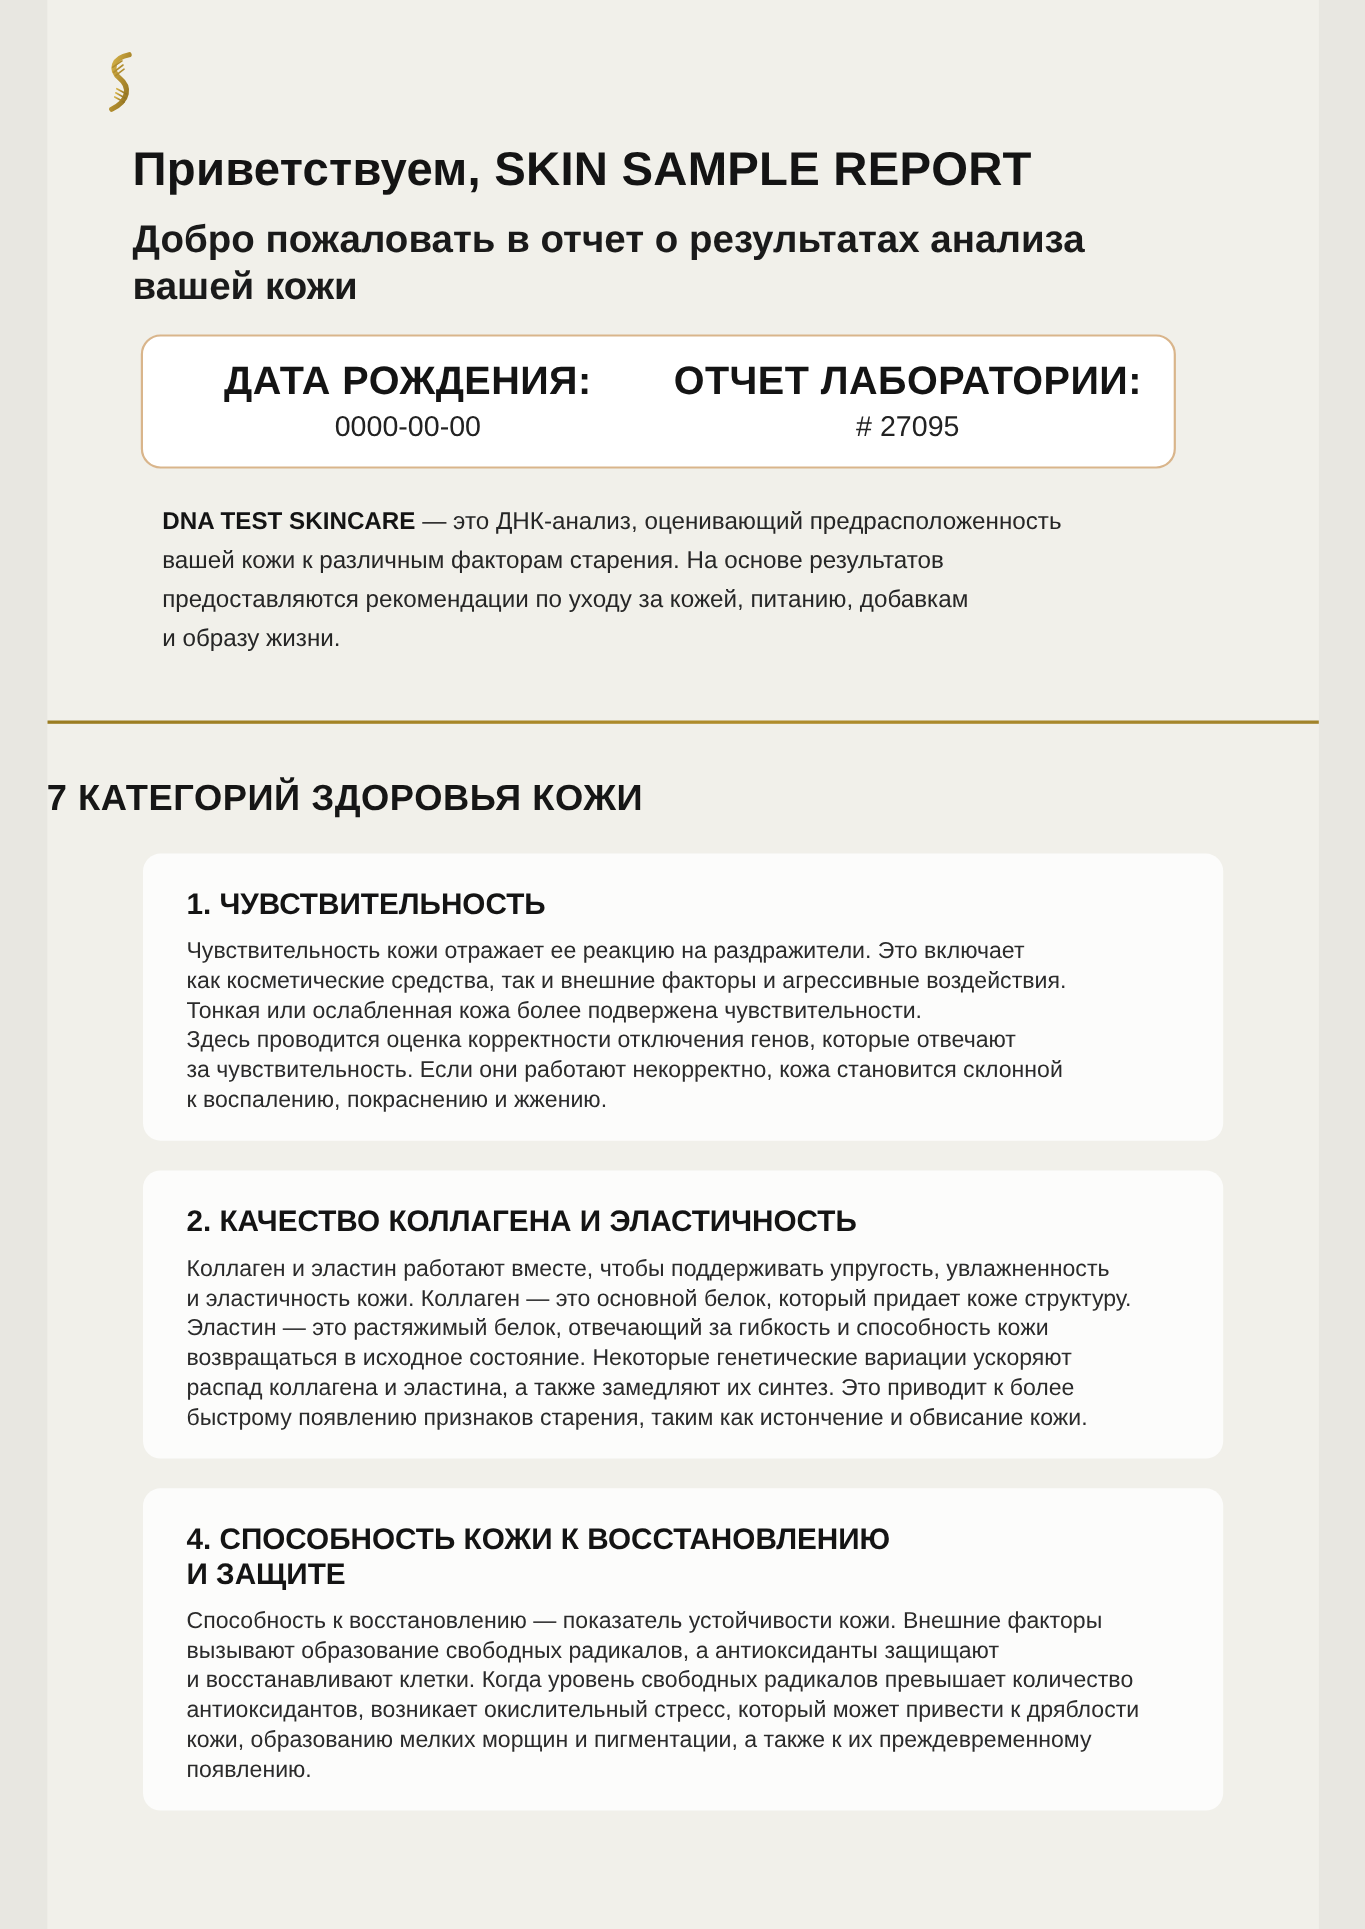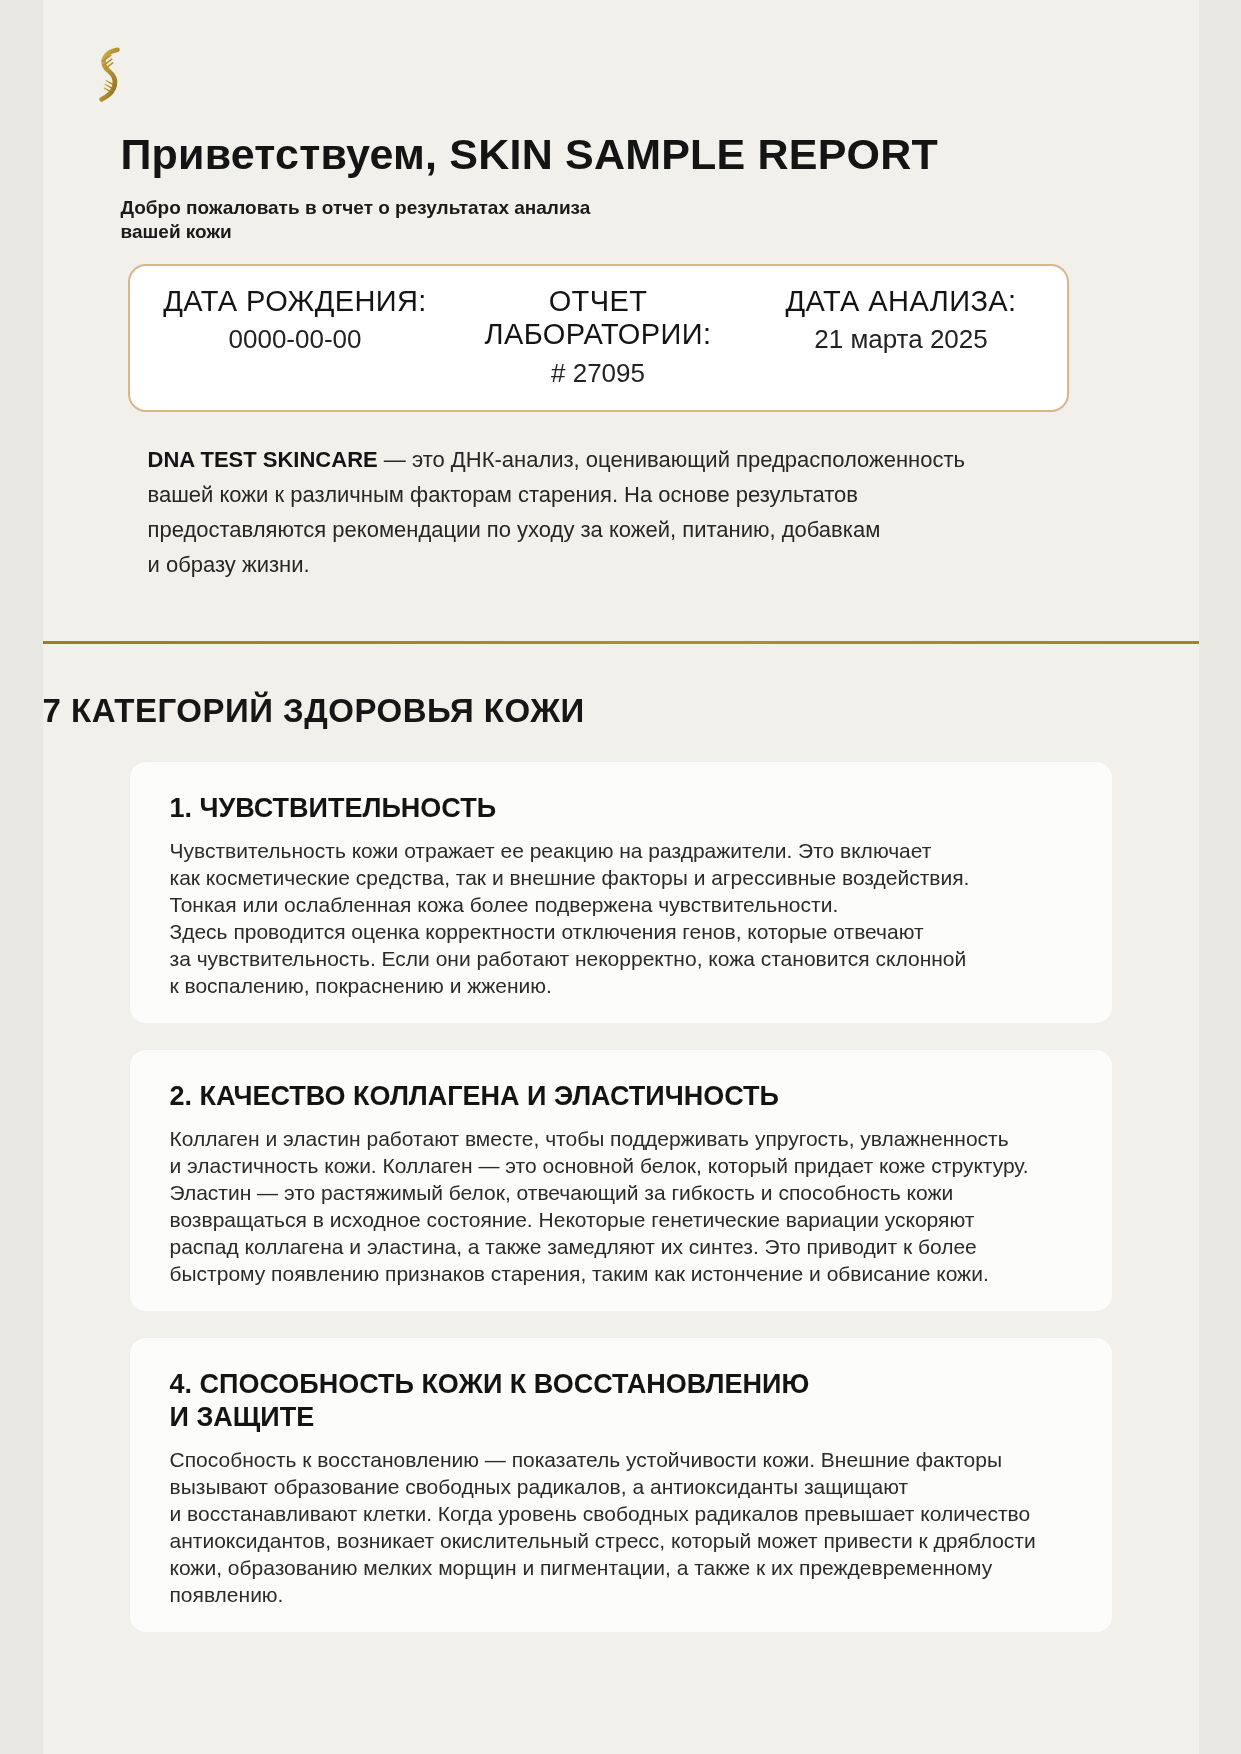--- a/index.html
+++ b/index.html
@@ -15,35 +15,35 @@
     color:#1b1b1b;
   }
   .logo-wrap{ margin:46px 0 0 47px; width:38px; height:58px; }
   .report-title{
     margin:26px 78px 0;
     font-size:43px; font-weight:800; letter-spacing:.2px;
     color:#141414;
   }
   .report-subtitle{
     margin:17px 78px 0;
-    font-size:19px; font-weight:700; line-height:1.24;
+    font-size:35px; font-weight:700; line-height:1.24;
     color:#1a1a1a;
     white-space:pre-line;
   }
   .info-box{
     margin:21px 85px 0;
     width:941px;
     background:#ffffff;
     border:2px solid #d9b58b;
     border-radius:18px;
     padding:19px 14px 21px;
     display:flex; align-items:flex-start;
   }
   .info-col{ flex:1; text-align:center; }
-  .info-label{ font-size:29px; font-weight:400; letter-spacing:.4px; line-height:1.15; color:#141414; }
+  .info-label{ font-size:36px; font-weight:700; letter-spacing:.4px; line-height:1.15; color:#141414; }
   .info-value{ margin-top:6px; font-size:26px; font-weight:400; color:#222; }
   .intro{
     margin:30px 105px 16px;
     width:1040px;
     font-size:22px; line-height:1.6; color:#262626;
   }
   .intro-lead{ font-weight:700; color:#141414; }
   .intro-rest{ white-space:pre-line; }
   .gold-divider{
     margin-top:42px;
@@ -121,24 +121,20 @@
 
   <div class="info-box">
     <div class="info-col">
       <div class="info-label">ДАТА РОЖДЕНИЯ:</div>
       <div class="info-value">0000-00-00</div>
     </div>
     <div class="info-col">
       <div class="info-label">ОТЧЕТ ЛАБОРАТОРИИ:</div>
       <div class="info-value"># 27095</div>
     </div>
-    <div class="info-col">
-      <div class="info-label">ДАТА АНАЛИЗА:</div>
-      <div class="info-value">21 марта 2025</div>
-    </div>
   </div>
 
   <p class="intro">
     <strong class="intro-lead">DNA TEST SKINCARE</strong><span class="intro-rest"> — это ДНК-анализ, оценивающий предрасположенность
 вашей кожи к различным факторам старения. На основе результатов
 предоставляются рекомендации по уходу за кожей, питанию, добавкам
 и образу жизни.</span>
   </p>
 
   <div class="gold-divider"></div>

